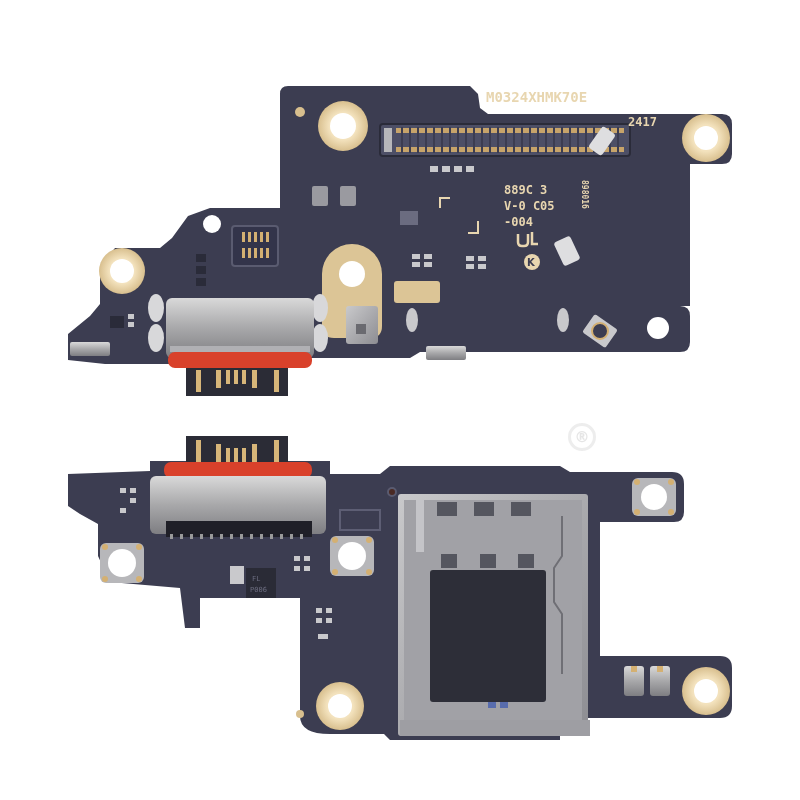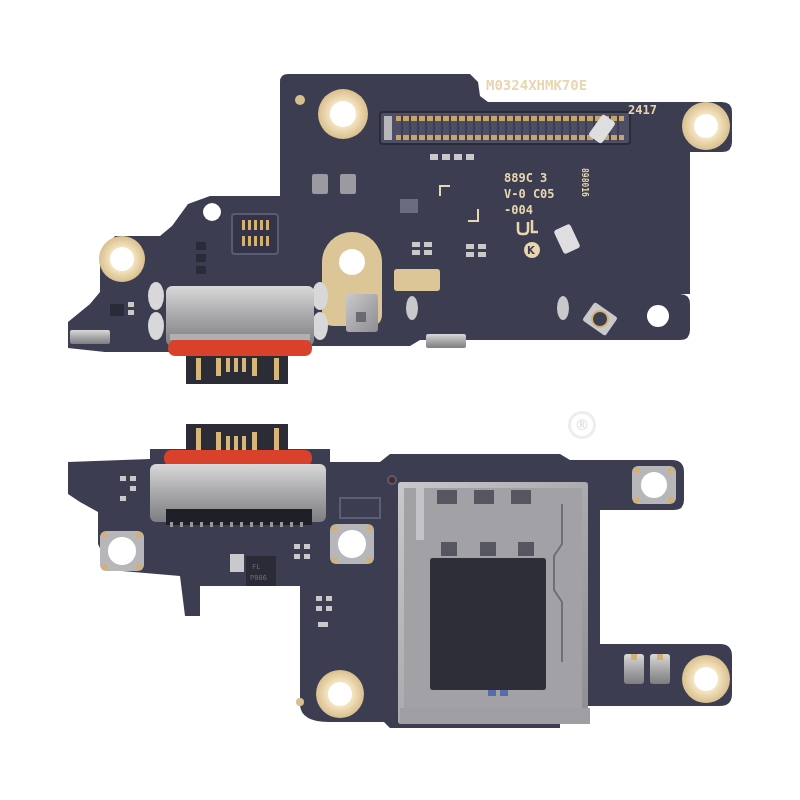--- a/index.html
+++ b/index.html
@@ -1,17 +1,17 @@
 <!DOCTYPE html>
 <html><head>
 <meta charset="utf-8">
 <style>
   html, body { margin:0; padding:0; background:#ffffff; }
   body { width:800px; height:800px; position:relative; overflow:hidden; font-family:"DejaVu Sans Mono", monospace; }
-  .stage { position:absolute; left:0; top:4px; width:800px; height:700px; }
+  .stage { position:absolute; left:0; top:16px; width:800px; height:700px; }
   svg { position:absolute; left:0; top:0; }
   .silk { fill:#e8d6b0; font-family:"DejaVu Sans Mono", monospace; font-weight:bold; }
   .watermark {
     position:absolute; left:330px; top:398px; font-family:"DejaVu Sans", sans-serif;
     font-weight:bold; font-size:92px; letter-spacing:2px; color:rgba(255,255,255,0.38);
     line-height:1; pointer-events:none;
   }
   .wm-reg {
     position:absolute; left:568px; top:407px; width:22px; height:22px; border-radius:50%;
     border:3px solid rgba(230,230,230,0.7); color:rgba(225,225,225,0.85);

